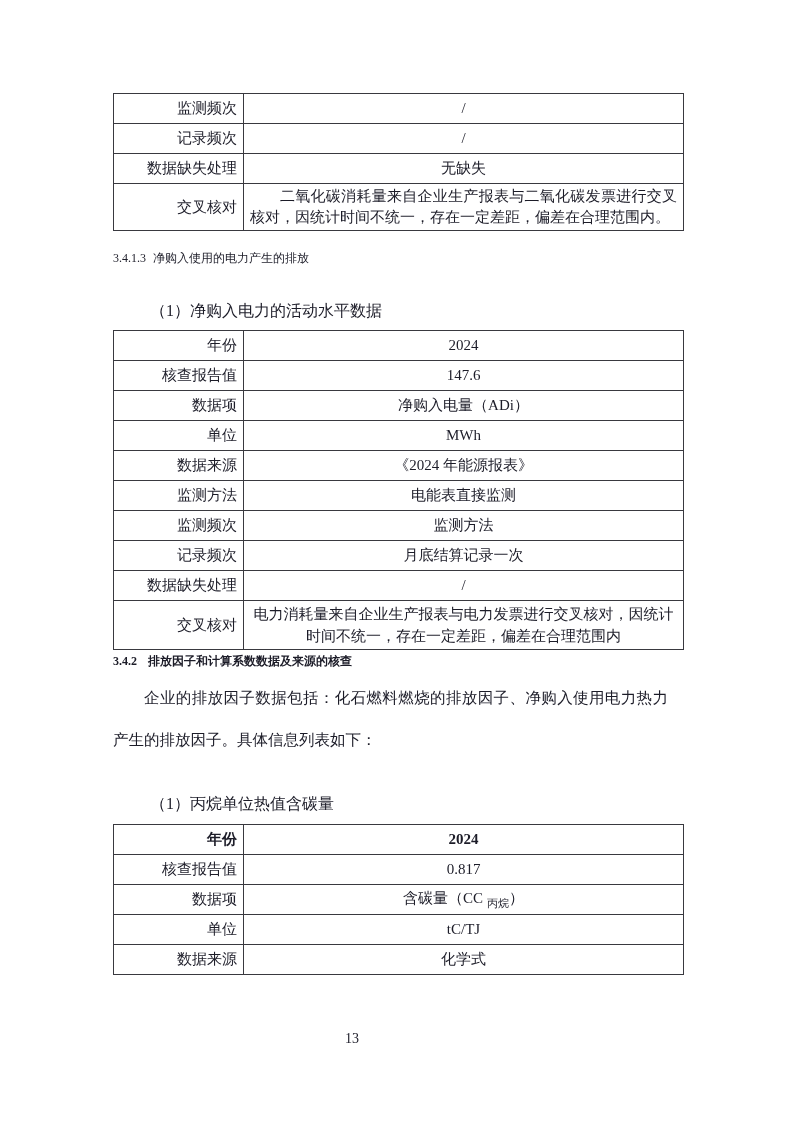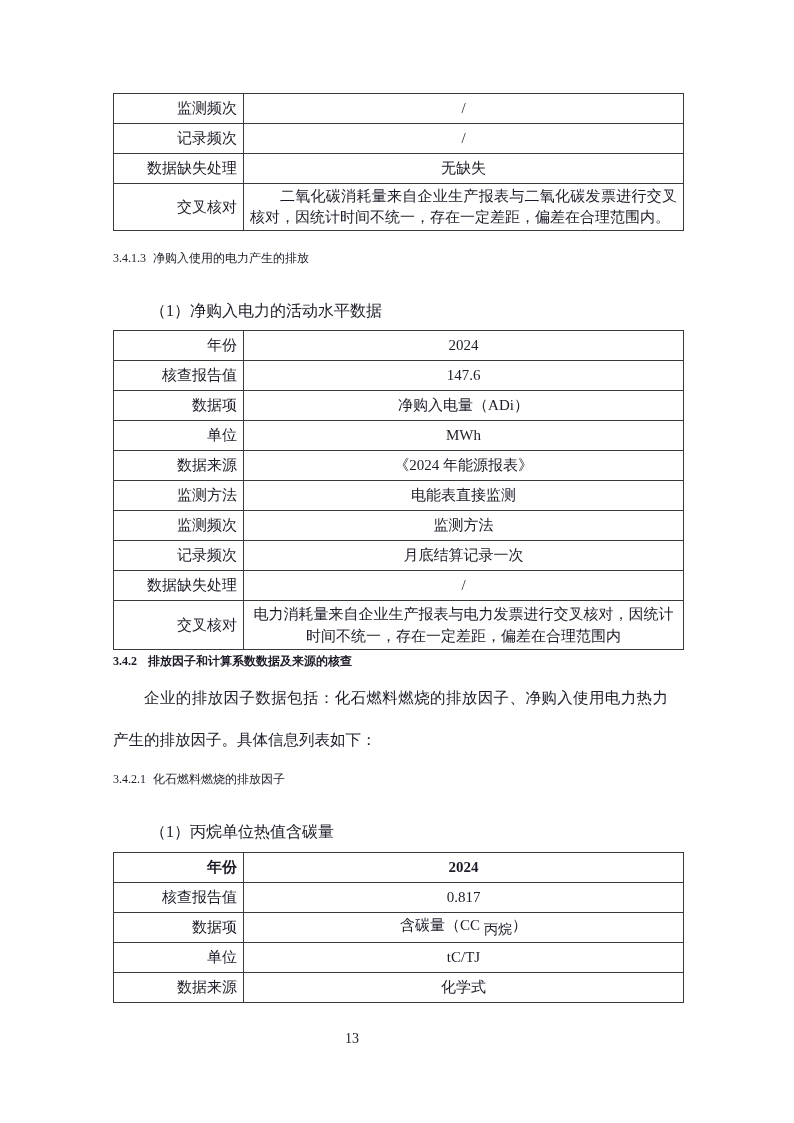--- a/index.html
+++ b/index.html
@@ -66,21 +66,21 @@
   .h-342 { margin-top: 1px; }
   .body-para {
     font-size: 15.5px;
     line-height: 42px;
     text-indent: 2em;
     text-align: justify;
     margin: 6px 16px 0 0;
   }
   .h-3421 { margin-top: 8px; }
   .tbl-3 { margin-top: 10px; }
-  .sub-cc { font-size: 14px; }
+  .sub-cc { font-size: 11px; }
   .page-number {
     position: absolute;
     left: 0; top: 1031px;
     width: 704px;
     text-align: center;
     font-size: 14px;
   }
 </style>
 </head>
 <body>
@@ -159,23 +159,20 @@
       </tr>
     </tbody>
       </table>
 
     <h3 class="heading heading-bold h-342">
       <span class="hnum">3.4.2</span><span>排放因子和计算系数数据及来源的核查</span>
     </h3>
 
     <p class="body-para">企业的排放因子数据包括：化石燃料燃烧的排放因子、净购入使用电力热力产生的排放因子。具体信息列表如下：</p>
 
-    <h3 class="heading h-3421">
-      <span class="hnum">3.4.2.1</span><span>化石燃料燃烧的排放因子</span>
-    </h3>
 
     <div class="sub-heading">（1）丙烷单位热值含碳量</div>
 
     <table class="doc-table tbl-3">
       <tbody>
           <tr class="bold-row">
         <td class="label-cell">年份</td>
         <td class="value-cell">2024</td>
       </tr>
       <tr>

